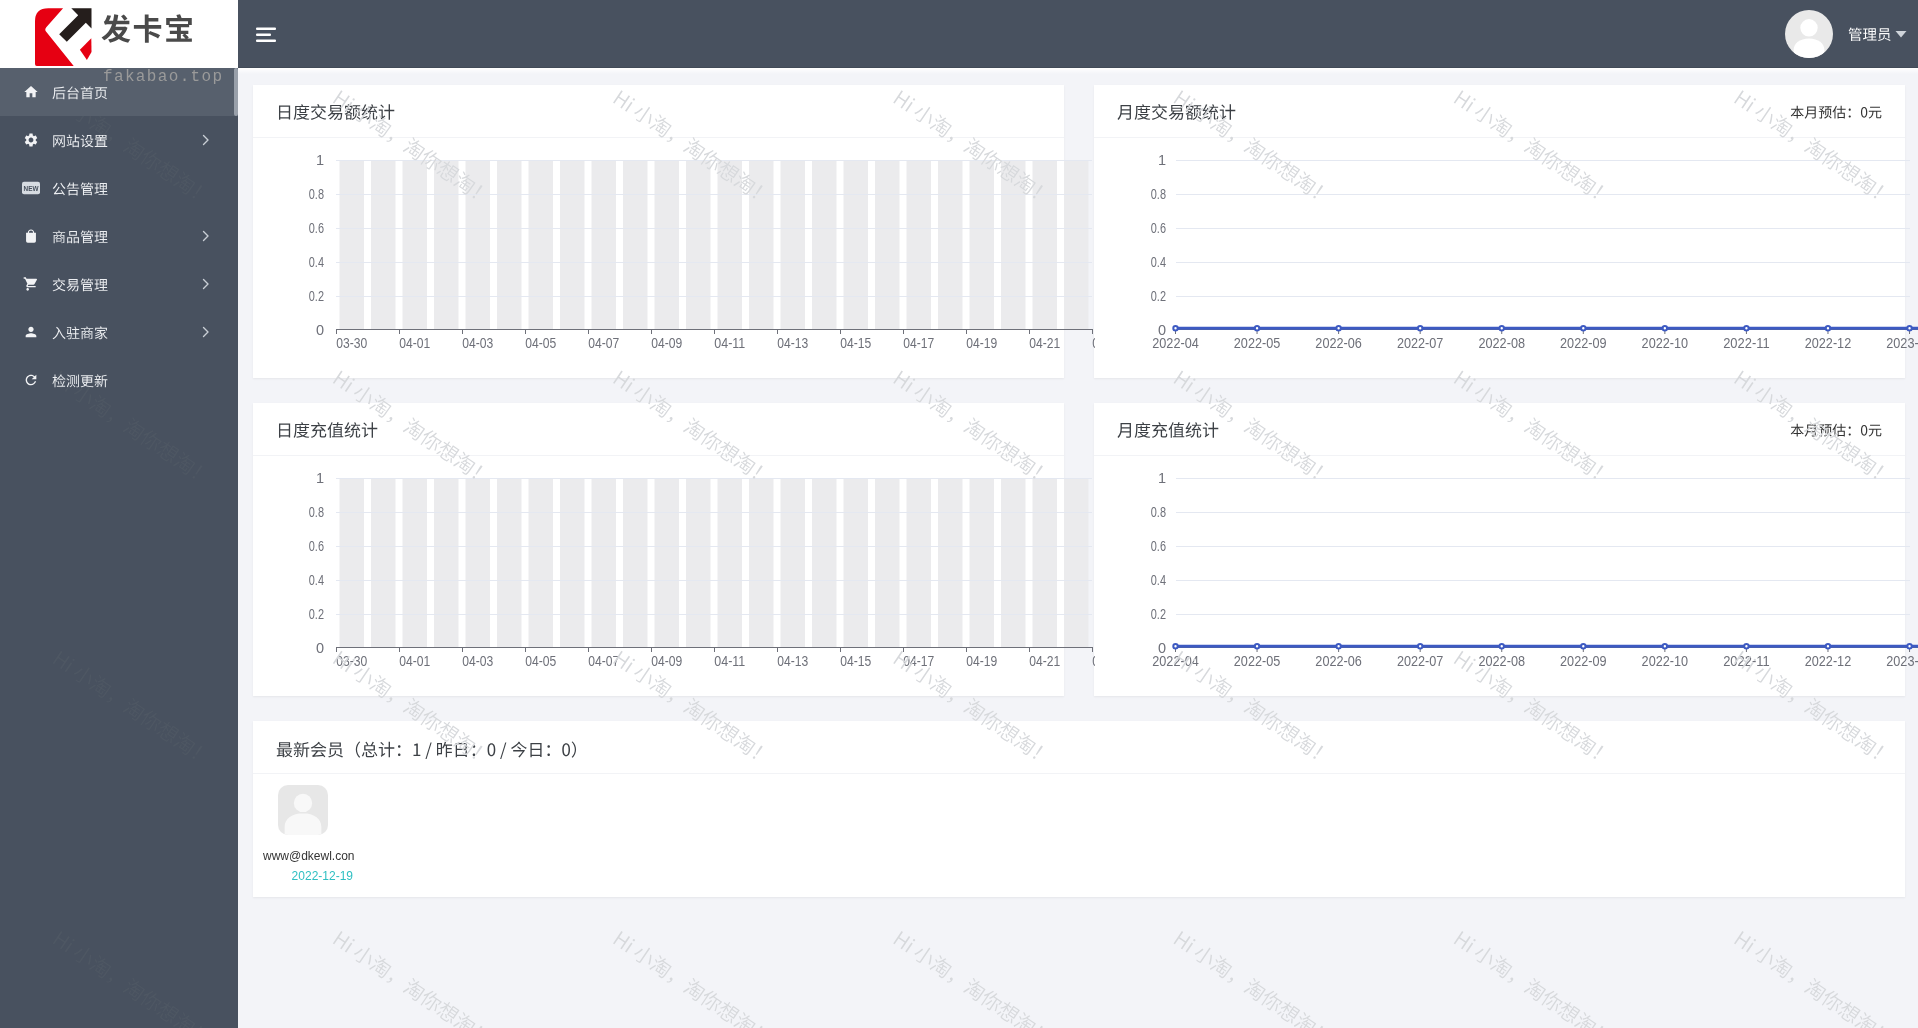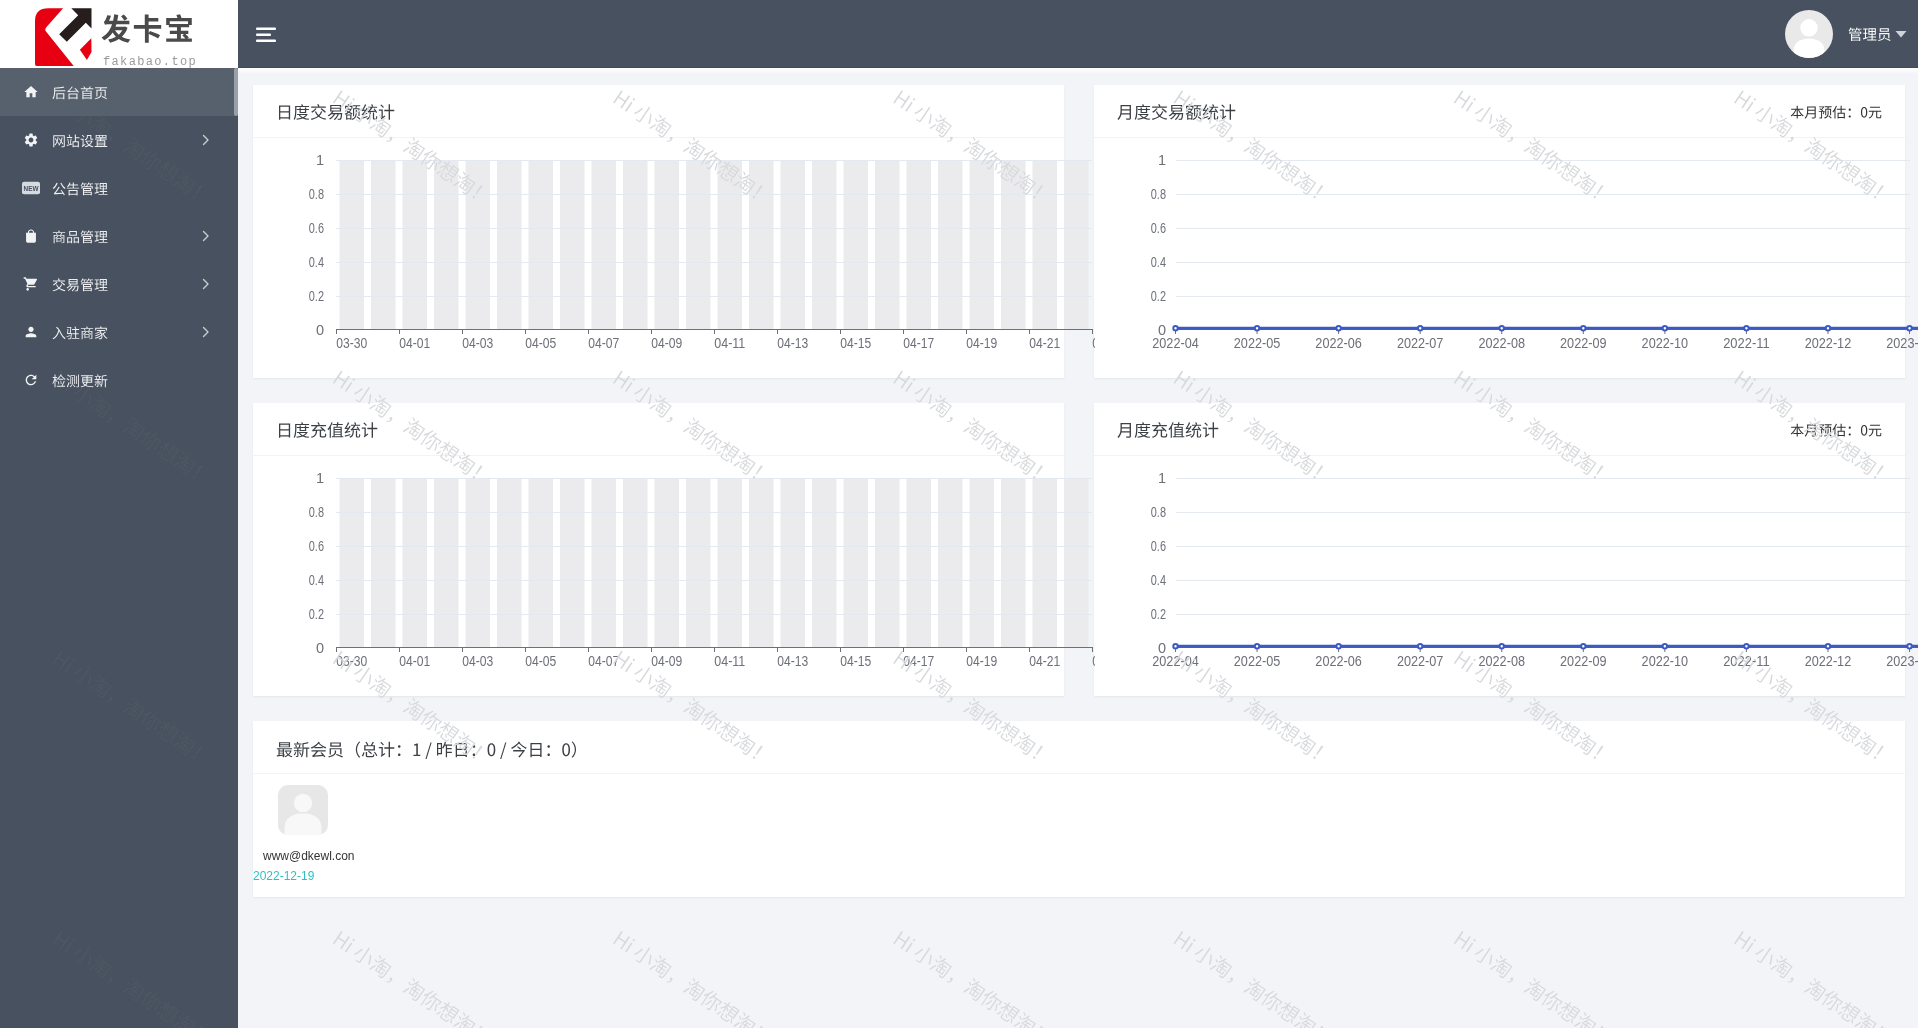--- a/index.html
+++ b/index.html
@@ -365,21 +365,21 @@
       <use href="#u0030" x="16790"></use>
       <use href="#uFF09" x="17345"></use>
     </g>
   </svg>
 <div class="abs" style="left:278px;top:785px;width:50px;height:50px;border-radius:10px;background:#e7e7e7;overflow:hidden">
 <svg width="50" height="50" viewBox="0 0 24 24">
       <circle cx="12" cy="8.6" r="4.4" fill="#f8f8f8"></circle>
       <path d="M12 13.6c-5.2 0-8.8 2.8-8.8 6.4V24h17.6v-4c0-3.6-3.6-6.4-8.8-6.4z" fill="#f8f8f8"></path>
     </svg></div>
 <div class="abs" style="left:263px;top:850px;font-size:12px;line-height:13px;color:#333;white-space:nowrap">www@dkewl.con</div>
-<div class="abs" style="left:253px;top:870px;width:100px;text-align:left;font-size:12px;line-height:12px;color:#2ebfc2">2022-12-19</div>
+<div class="abs" style="left:253px;top:870px;width:100px;text-align:right;font-size:12px;line-height:12px;color:#2ebfc2">2022-12-19</div>
 <div class="abs" style="left:0;top:0;width:238px;height:1028px;background:#48515f"></div>
 <svg class="abs" style="left:0;top:0" width="238" height="1028" viewBox="0 0 238 1028">
     <defs>
       <g id="wmS" fill="#4e5763" transform="scale(0.0203,-0.0203)">
         <use href="#d0048" x="0"></use>
         <use href="#d0069" x="722"></use>
         <use href="#d5C0F" x="1214"></use>
         <use href="#d6DD8" x="2214"></use>
         <use href="#dFF0C" x="3214"></use>
         <use href="#d6DD8" x="4214"></use>
@@ -472,21 +472,21 @@
 <svg class="abs" style="left:0;top:0" width="238" height="68" viewBox="0 0 238 68">
     <path d="M35 64 L35 21.3 Q35 8.3 48.3 8.3 L63.1 8.3 L46.3 27.2 Q44.3 29.5 46.2 31.7 L73.7 65.9 L36.8 65.9 Q35 65.9 35 64 Z" fill="#e60012"></path>
     <path d="M71.3 8.3 L91.5 8.3 L91.5 28.5 L85.8 22.8 L66.8 41.8 L59.2 34.2 L78.2 15.2 Z" fill="#251e1c"></path>
     <path d="M79.9 49.7 L91.3 38.2 L91.5 52 L86.9 59.9 Z" fill="#e60012"></path>
     <g fill="#4a4a4a" transform="translate(101,40) scale(0.03,-0.03)">
       <use href="#b53D1" x="0"></use>
       <use href="#b5361" x="1050"></use>
       <use href="#b5B9D" x="2100"></use>
     </g>
   </svg>
-<div class="abs" style="left:103px;top:55px;font-family:'Liberation Mono',monospace;font-size:12px;letter-spacing:1.35px;color:#9a9a9a">fakabao.top</div>
+<div class="abs" style="left:103px;top:68px;font-family:'Liberation Mono',monospace;font-size:16px;letter-spacing:1.35px;color:#9a9a9a">fakabao.top</div>
 <div class="abs" style="left:238px;top:0;width:1680px;height:68px;background:#48515f"></div>
 <div class="abs" style="left:238px;top:67px;width:1680px;height:1px;background:#414a57"></div>
 <div class="abs" style="left:238px;top:68px;width:1680px;height:6px;background:linear-gradient(#fff,rgba(255,255,255,0))"></div>
 <svg class="abs" style="left:238px;top:0" width="60" height="68" viewBox="238 0 60 68">
     <rect x="256" y="27.5" width="20" height="2.6" rx="1" fill="#fff"></rect>
     <rect x="256" y="33.5" width="15" height="2.6" rx="1" fill="#fff"></rect>
     <rect x="256" y="39.5" width="20" height="2.6" rx="1" fill="#fff"></rect>
   </svg>
 <div class="abs" style="left:1785px;top:10px;width:48px;height:48px;border-radius:50%;background:#e9e9e9;overflow:hidden">
 <svg width="48" height="48" viewBox="0 0 24 24">

